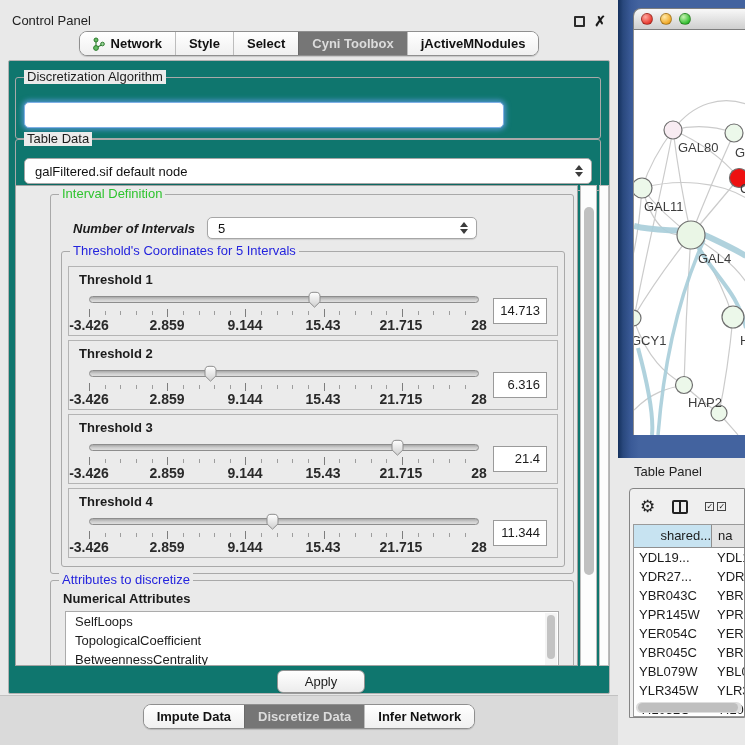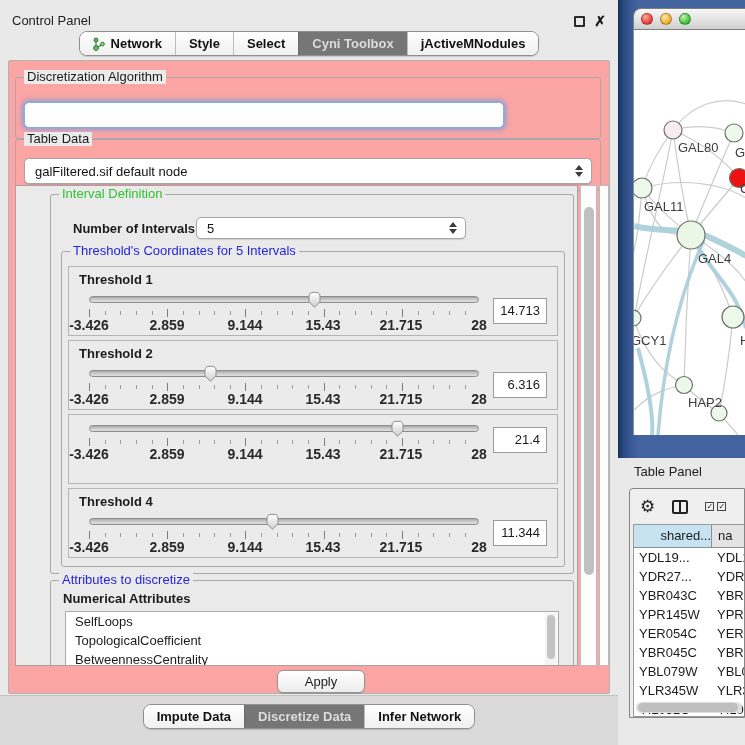--- a/index.html
+++ b/index.html
@@ -15,21 +15,21 @@
   .float-icon { width:11px; height:11px; border:2px solid #2b2b2b; border-radius:1px; }
   .close-icon { font-size:14px; font-weight:bold; color:#1a1a1a; line-height:1; }
 
   .cp-tabs { position:absolute; left:0; top:31px; width:100%; display:flex; justify-content:center; }
   .tab-group { display:flex; border:1px solid #8f8f8f; border-radius:8px; overflow:hidden; background:#fff; box-shadow:0 1px 1px rgba(0,0,0,.15); }
   .tab { padding:4px 13px; font-size:13px; font-weight:bold; color:#111; background:linear-gradient(#ffffff,#f0f0f0); display:flex; align-items:center; gap:5px; white-space:nowrap; }
   .tab + .tab { border-left:1px solid #bdbdbd;justify-content:flex-end; }
   .tab.selected { background:#767676; color:#dcdcdc; border-left-color:#6a6a6a; }
   .tab-icon { display:inline-flex; }
 
-  .cp-main { position:absolute; left:8px; top:60px; width:602px; height:634px; border:1px solid #b2b2b2; border-radius:2px; background:#fca5a5; }
+  .cp-main { position:absolute; left:8px; top:60px; width:602px; height:634px; border:1px solid #b2b2b2; border-radius:2px; background:#0f766e; }
 
   .group { position:absolute; border:1px solid #a9a9a9; border-radius:3px; }
   .legend { position:absolute; top:-8px; left:8px; background:#ebebeb; padding:0 3px; font-size:13px; line-height:14px; white-space:nowrap; }
   .legend.green { color:#2fc42f; }
   .legend.blue  { color:#2424dd; }
 
   
   #algo-group { left:6px; top:16px; width:586px; height:62px; }
   #algo-combo { position:absolute; left:8px; top:24px; width:480px; height:26px; background:#fff; border:1px solid #7fb0e6; border-radius:5px; box-shadow:0 0 5px 2px rgba(98,156,230,.75); }
 
@@ -47,21 +47,21 @@
   .tri-up { width:0; height:0; border-left:4px solid transparent; border-right:4px solid transparent; border-bottom:5px solid #3c3c3c; }
   .tri-dn { width:0; height:0; border-left:4px solid transparent; border-right:4px solid transparent; border-top:5px solid #3c3c3c; }
   #tabledata-combo { position:absolute; left:8px; top:18px; width:568px; height:26px; }
 
   
   #scroll-area { position:absolute; left:6px; top:124px; width:563px; height:481px; border:1px solid #a3a3a3; background:#eaeaea; overflow:hidden; }
   #scroll-area .legend { background:#eaeaea; }
 
   #interval-group { left:34px; top:8px; width:524px; height:380px; }
   .num-row { position:absolute; left:22px; top:22px; display:flex; align-items:center; }
-  .num-label { font-weight:bold; font-size:13px; margin-right:1px; }
+  .num-label { font-weight:bold; font-size:13px; margin-right:12px;font-style:italic; }
   #num-combo { position:relative; width:270px; height:22px; }
 
   #coords-group { left:10px; top:56px; width:504px; height:316px; }
 
   .th-block { position:absolute; left:6px; width:490px; height:70px; border:1px solid #b4b4b4; background:#ebebeb; padding:5px 10px 0; }
   .th-label { font-weight:bold; font-size:13px; margin-bottom:4px; }
   .th-row { display:flex; align-items:center; }
   .slider-area { flex:1; margin:0 14px 0 10px; position:relative; }
   .slider { position:relative; height:17px; }
   .slider-track { position:absolute; left:0; right:0; top:5px; height:7px; border-radius:4px; border:1px solid #8d8d8d; background:linear-gradient(#a8a8a8,#cfcfcf 55%,#dedede); }
@@ -263,20 +263,21 @@
                       <span style="left: 60%;">15.43</span>
                       <span style="left: 80%;">21.715</span>
                       <span style="left: 100%;">28</span>
                     </div>
       </div>
       <div class="value-box">6.316</div>
     </div>
   </div>
 
   <div class="th-block" style="top: 162px;">
+    <div class="th-label">Threshold 3</div>
     <div class="th-row">
       <div class="slider-area">
         <div class="slider">
           <div class="slider-track"></div>
           <div class="slider-thumb" style="left: calc(79% - 8px);">
             <svg width="17" height="17" viewBox="0 0 17 17">
               <defs>
                             <linearGradient id="tg" x1="0" y1="0" x2="0" y2="1">
                 <stop offset="0" stop-color="#ffffff"></stop>
                               <stop offset="1" stop-color="#cfcfcf"></stop>

